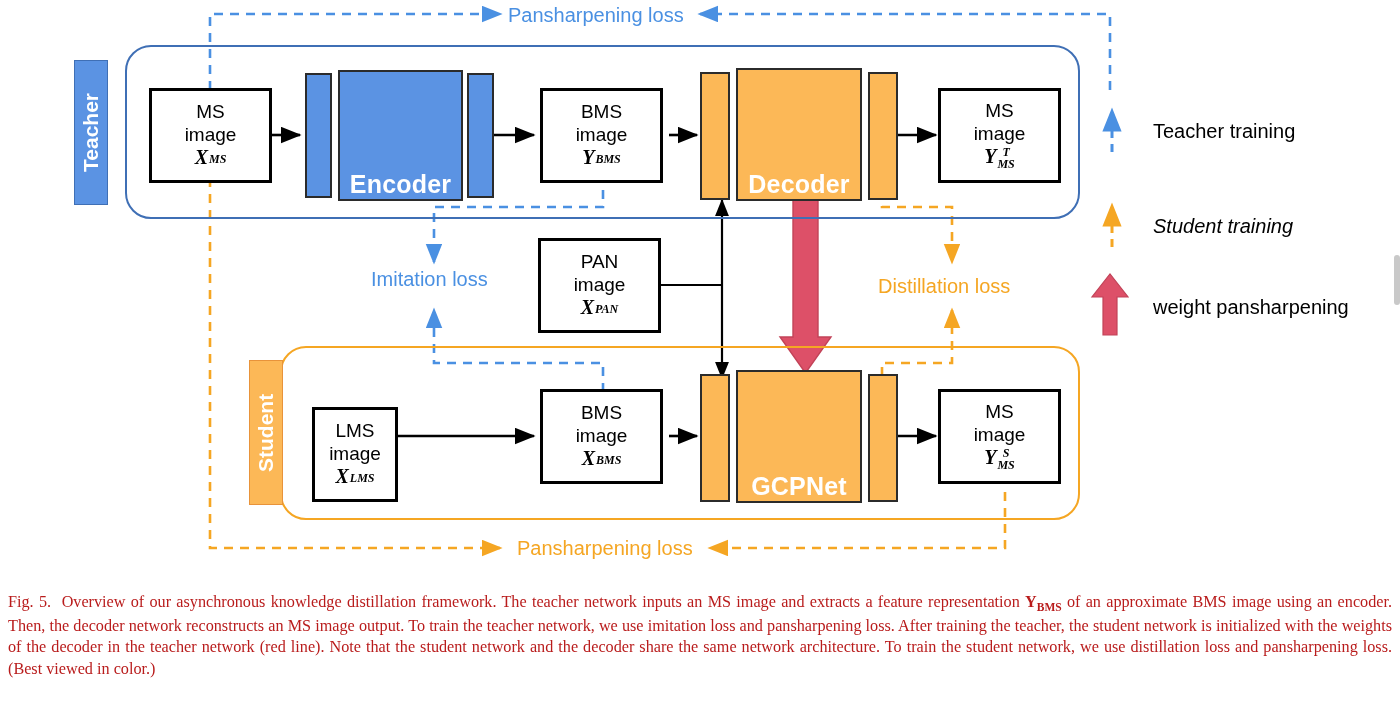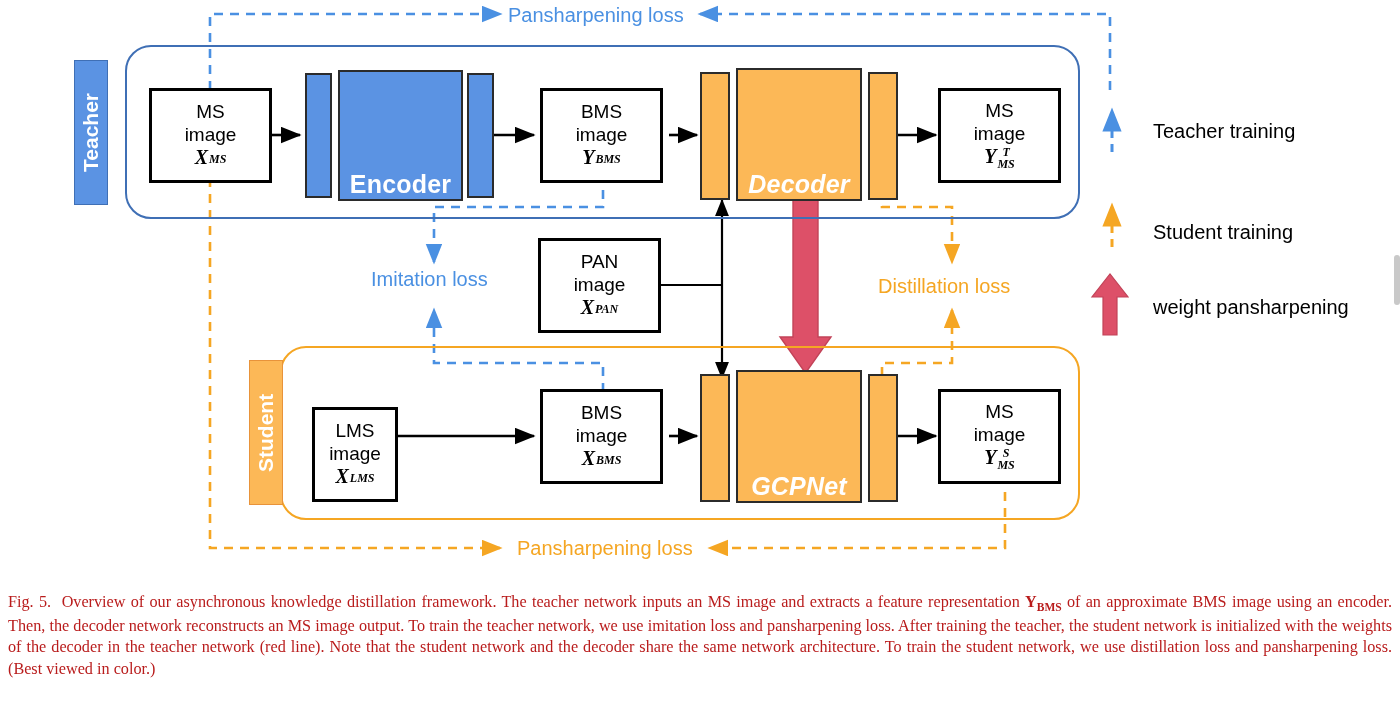--- a/index.html
+++ b/index.html
@@ -18,21 +18,21 @@
   }
   .imgbox .l1,.imgbox .l2{font-size:19px;}
   .symstack{display:inline-block;position:relative;}
   .symstack .base{font-family:"Liberation Serif",serif;font-weight:bold;font-style:italic;font-size:20px;}
   .symstack .supsub{display:inline-flex;flex-direction:column;vertical-align:middle;font-family:"Liberation Serif",serif;font-style:italic;font-weight:bold;font-size:12px;line-height:1.02;margin-left:1px;}
 
   
   .blk{border:2.5px solid #2b2b2b;box-sizing:border-box;}
   .blk.blue{background:#5B93E3;}
   .blk.orange{background:#FBB košík;}
-  .blk.orange{background:#FCB857;font-style:italic;}
+  .blk.orange{background:#FCB857;}
   .blk.label{display:flex;align-items:flex-end;justify-content:center;color:#fff;font-weight:bold;font-size:25px;letter-spacing:.2px;}
 
   
   .sidetab{
     display:flex;align-items:center;justify-content:center;
     color:#fff;font-weight:bold;font-size:21px;
     writing-mode:vertical-rl;transform:rotate(180deg);
     box-sizing:border-box;
   }
   .sidetab.blue{background:#5B93E3;border:1.5px solid #3f6fb5;}
@@ -239,20 +239,20 @@
         </marker>
         <marker id="lgOrange" markerWidth="9" markerHeight="9" refX="6.5" refY="3.2" orient="auto">
           <path d="M0,0 L8,3.2 L0,6.4 z" fill="#F5A623"></path>
         </marker>
       </defs>
       <line x1="22" y1="62" x2="22" y2="22" stroke="#4a90e2" stroke-width="3" stroke-dasharray="8,6" marker-end="url(#lgBlue)"></line>
       <line x1="22" y1="157" x2="22" y2="117" stroke="#F5A623" stroke-width="3" stroke-dasharray="8,6" marker-end="url(#lgOrange)"></line>
       <path d="M13,245 L13,207 L2,207 L20,184 L38,207 L27,207 L27,245 Z" fill="#DD5068" stroke="#c24358" stroke-width="1.2"></path>
     </svg>
     <span class="txt" style="left:63px;top:30px;">Teacher training</span>
-    <span class="txt" style="left:63px;top:131px;">Student training</span>
+    <span class="txt" style="left:63px;top:125px;font-style:italic;">Student training</span>
     <span class="txt" style="left:63px;top:206px;">weight pansharpening</span>
   </div>
 
   <div class="scrollnub"></div>
 </div>
 
 <div id="caption"><span>Fig. 5.</span>&nbsp;&nbsp;<span>Overview of our asynchronous knowledge distillation framework. The teacher network inputs an MS image and extracts a feature representation </span><b>Y</b><b class="sub">BMS</b><span> of an approximate BMS image using an encoder. Then, the decoder network reconstructs an MS image output. To train the teacher network, we use imitation loss and pansharpening loss. After training the teacher, the student network is initialized with the weights of the decoder in the teacher network (red line). Note that the student network and the decoder share the same network architecture. To train the student network, we use distillation loss and pansharpening loss. (Best viewed in color.)</span></div>
 
 </body></html>

